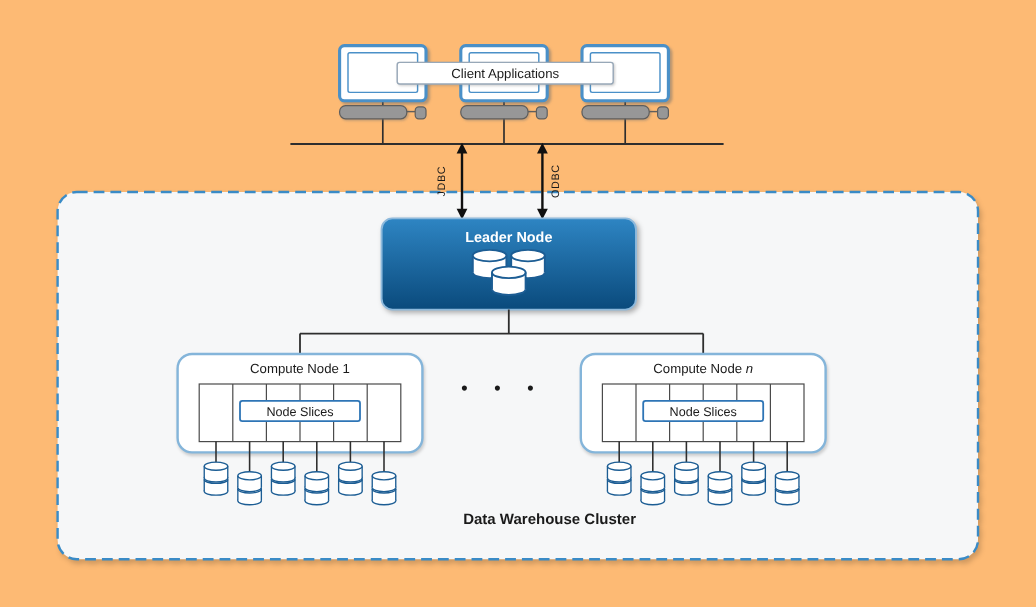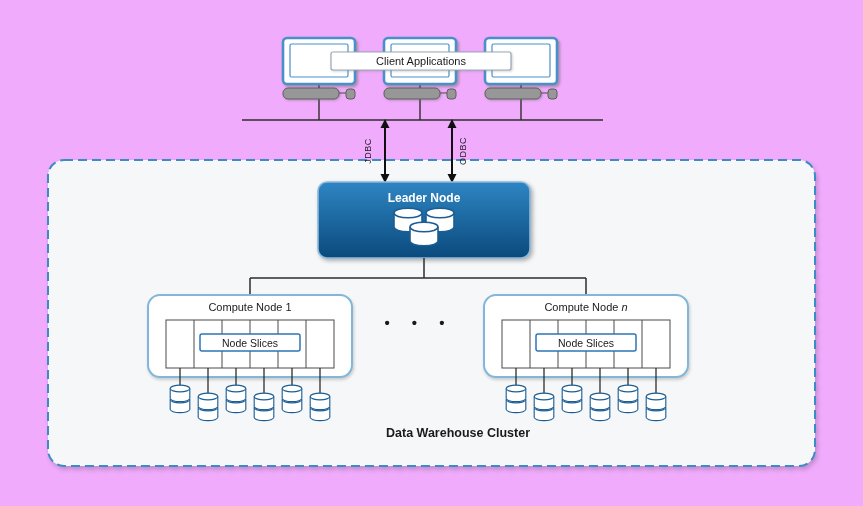--- a/index.html
+++ b/index.html
@@ -15,21 +15,21 @@
     --leader-bottom: #0a4a7c;
     --leader-border: #8db9dc;
     --node-border: #84b5da;
     --slice-stroke: #4a4a4a;
     --slices-label-border: #2e75b6;
     --cyl-fill: #ffffff;
     --cyl-stroke: #1c5d94;
     --text: #1a1a1a;
   }
   html, body { margin: 0; padding: 0; background: #ffffff; }
-  .stage { width: 863px; height: 506px; position: relative; background: #f0abfc; overflow: hidden; }
+  .stage { width: 863px; height: 506px; position: relative; background: #fdba74; overflow: hidden; }
   svg text {
     font-family: "Liberation Sans", sans-serif;
     fill: var(--text, #1a1a1a);
   }
   .client-label-text { font-size: 11px; text-anchor: middle; }
   .proto-label { font-size: 9px; text-anchor: middle; letter-spacing: 0.5px; }
   .leader-title { font-size: 12px; font-weight: bold; fill: #ffffff; text-anchor: middle; }
   .node-title { font-size: 11px; text-anchor: middle; }
   .slices-label { font-size: 10.5px; text-anchor: middle; }
   .dots { font-size: 15px; font-weight: bold; text-anchor: middle; letter-spacing: 9px; }

